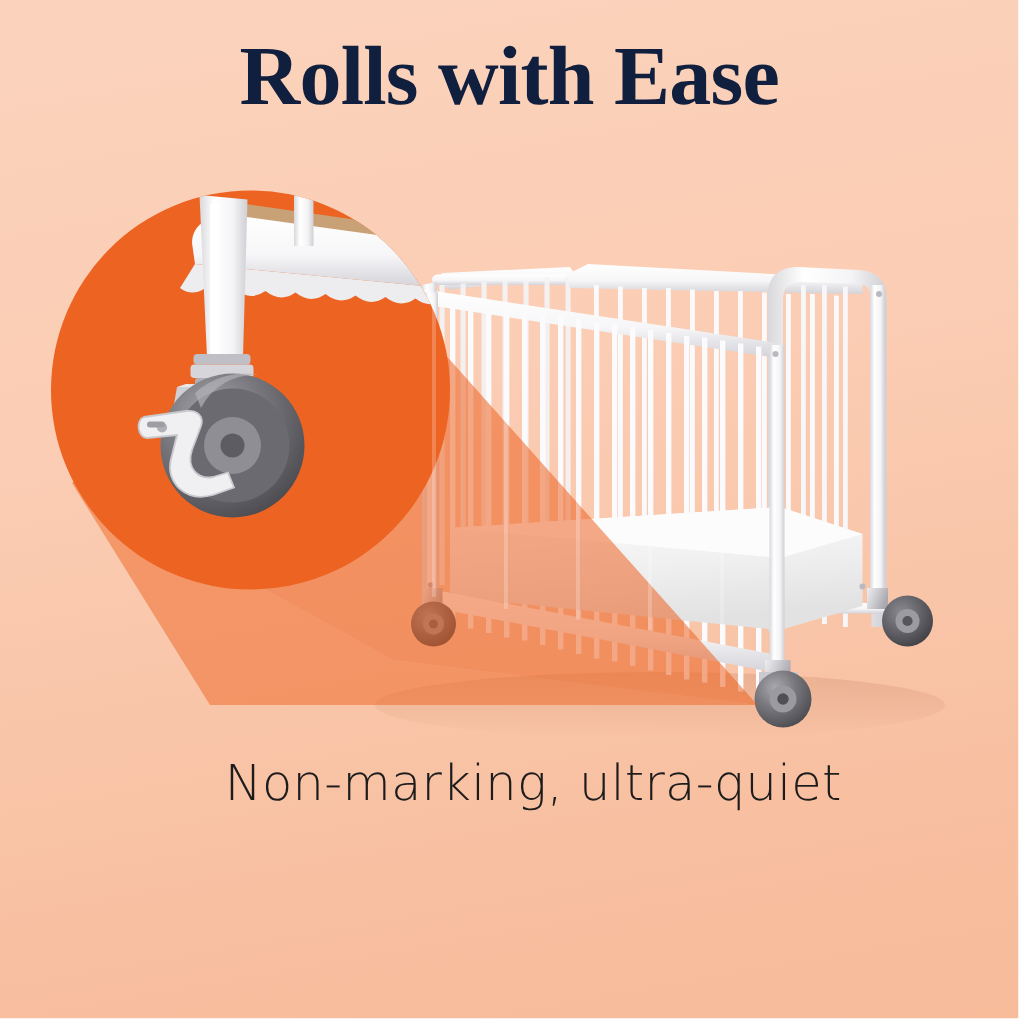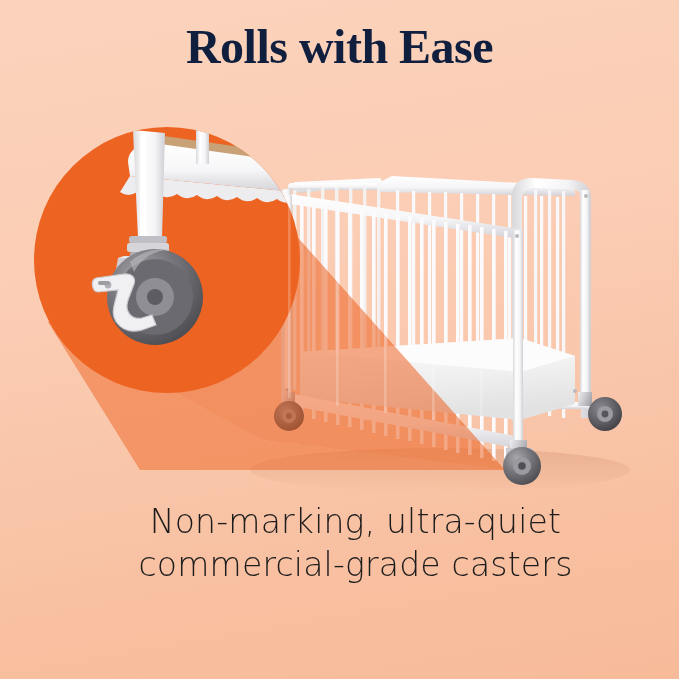--- a/index.html
+++ b/index.html
@@ -24,21 +24,21 @@
 
   
   .title {
     position: absolute;
     top: 22px;
     left: 0;
     width: 679px;
     text-align: center;
     font-family: "Liberation Serif", "DejaVu Serif", serif;
     font-weight: 700;
-    font-size: 48px;
+    font-size: 56px;
     letter-spacing: -0.5px;
     color: #111f3e;
     line-height: 1.05;
     user-select: none;
   }
 
   
   .caption {
     position: absolute;
     left: 0;
@@ -304,16 +304,15 @@
         <rect x="432" y="220" width="2.6" height="200"></rect>
         <rect x="480" y="227" width="2.6" height="200"></rect>
       </g>
     </svg>
   </div>
 
   <div class="title">Rolls with Ease</div>
 
   <div class="caption">
     <span>Non-marking, ultra-quiet</span>
-    <span>commercial-grade casters</span>
   </div>
 
 </div>
 
 </body></html>

